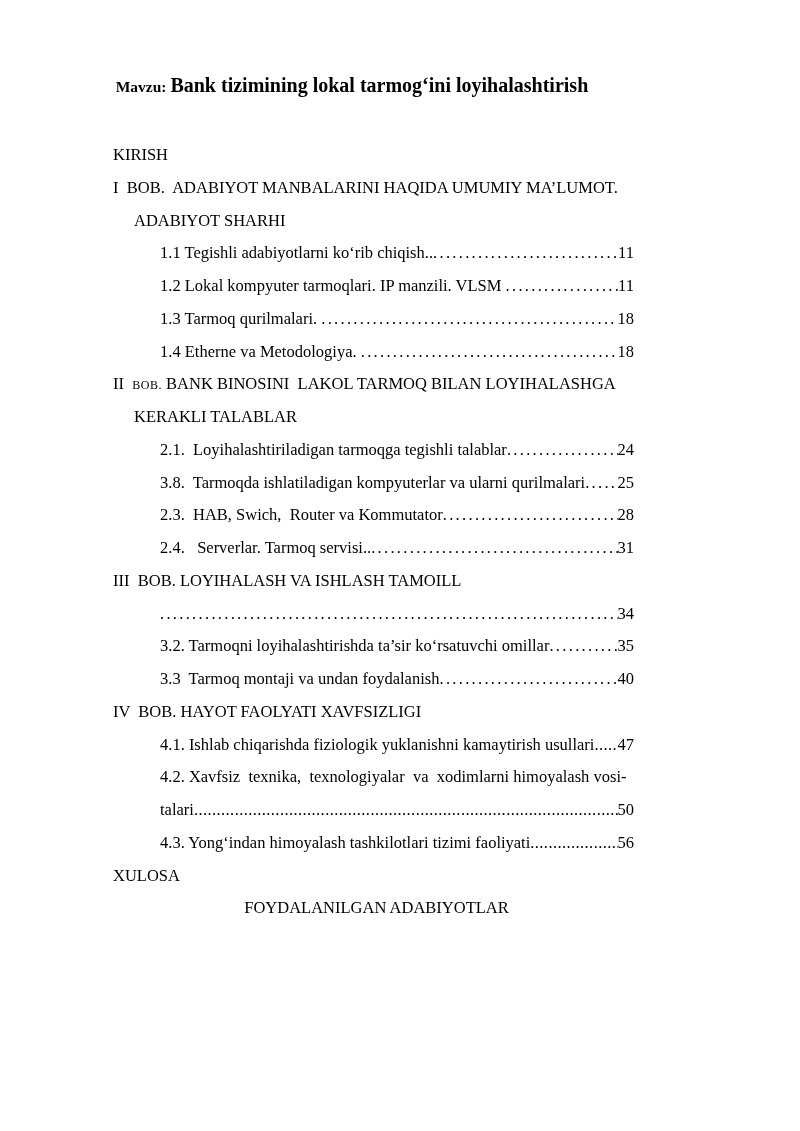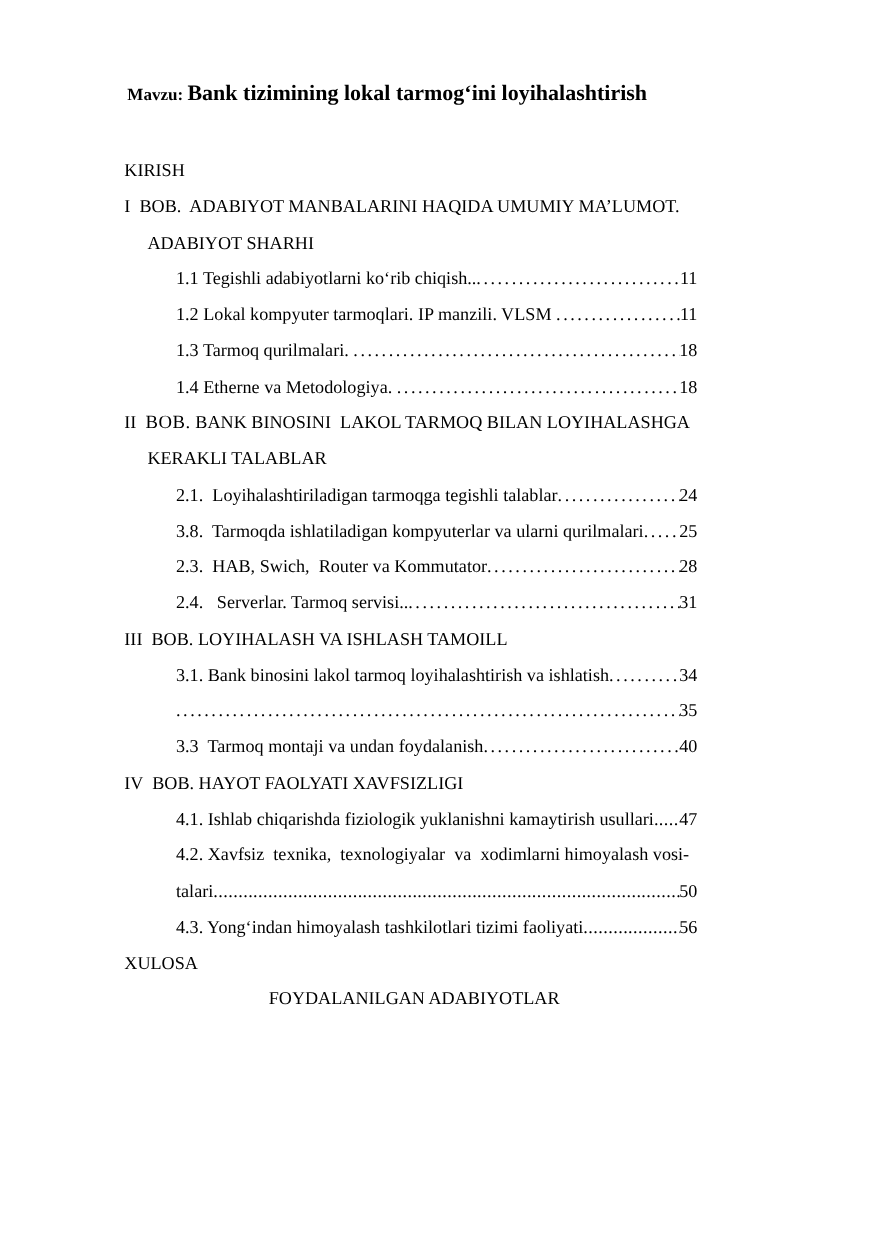--- a/index.html
+++ b/index.html
@@ -45,21 +45,21 @@
     line-height: 32.75px;
     font-size: 16.5px;
     overflow: hidden;
   }
   .toc-line.bold { font-weight: normal; flex-direction: column; }
   .ind0 { padding-left: 0; }
   .ind1 { padding-left: 21px; }
   .ind2 { padding-left: 47px; }
   .ind3 { padding-left: 6px; align-items: center; }
   .lbl { white-space: pre; flex-shrink: 0; }
-  .smallcaps { font-size: 17px; letter-spacing: 0.5px; }
+  .smallcaps { font-size: 12px; letter-spacing: 0.5px; }
   .leader {
     flex: 1 1 auto;
     min-width: 0;
     overflow: hidden;
     white-space: nowrap;
   }
   .leader.ellipsis { letter-spacing: 2.3px; }
   .leader.fine     { letter-spacing: 0.4px; }
   .pg { white-space: pre; flex-shrink: 0; }
 </style>
@@ -129,25 +129,25 @@
         <span class="lbl"><span>2.4.   Serverlar. Tarmoq servisi..</span></span>
         <span class="leader ellipsis">................................................................................................................................................................................................................................................................................................................................................................................................................</span>
         <span class="pg">31</span>
       </div>
       <div class="toc-line ind0 bold">
         <span class="lbl"><span>III  BOB. LOYIHALASH VA ISHLASH TAMOILL</span></span>
         <span class="leader ellipsis">................................................................................................................................................................................................................................................................................................................................................................................................................</span>
         <span class="pg">34</span>
       </div>
       <div class="toc-line ind2">
-        <span class="lbl"><span>3.1. Bank binosini lakol tarmoq loyihalashtirish va ishlatish</span></span>
         <span class="leader ellipsis">................................................................................................................................................................................................................................................................................................................................................................................................................</span>
         <span class="pg">34</span>
       </div>
       <div class="toc-line ind2">
+        <span class="lbl"><span>3.2. Tarmoqni loyihalashtirishda ta’sir ko‘rsatuvchi omillar</span></span>
         <span class="leader ellipsis">................................................................................................................................................................................................................................................................................................................................................................................................................</span>
         <span class="pg">35</span>
       </div>
       <div class="toc-line ind2">
         <span class="lbl"><span>3.3  Tarmoq montaji va undan foydalanish</span></span>
         <span class="leader ellipsis">................................................................................................................................................................................................................................................................................................................................................................................................................</span>
         <span class="pg">40</span>
       </div>
       <div class="toc-line ind0 bold">
         <span class="lbl"><span>IV  BOB. HAYOT FAOLYATI XAVFSIZLIGI</span></span>

